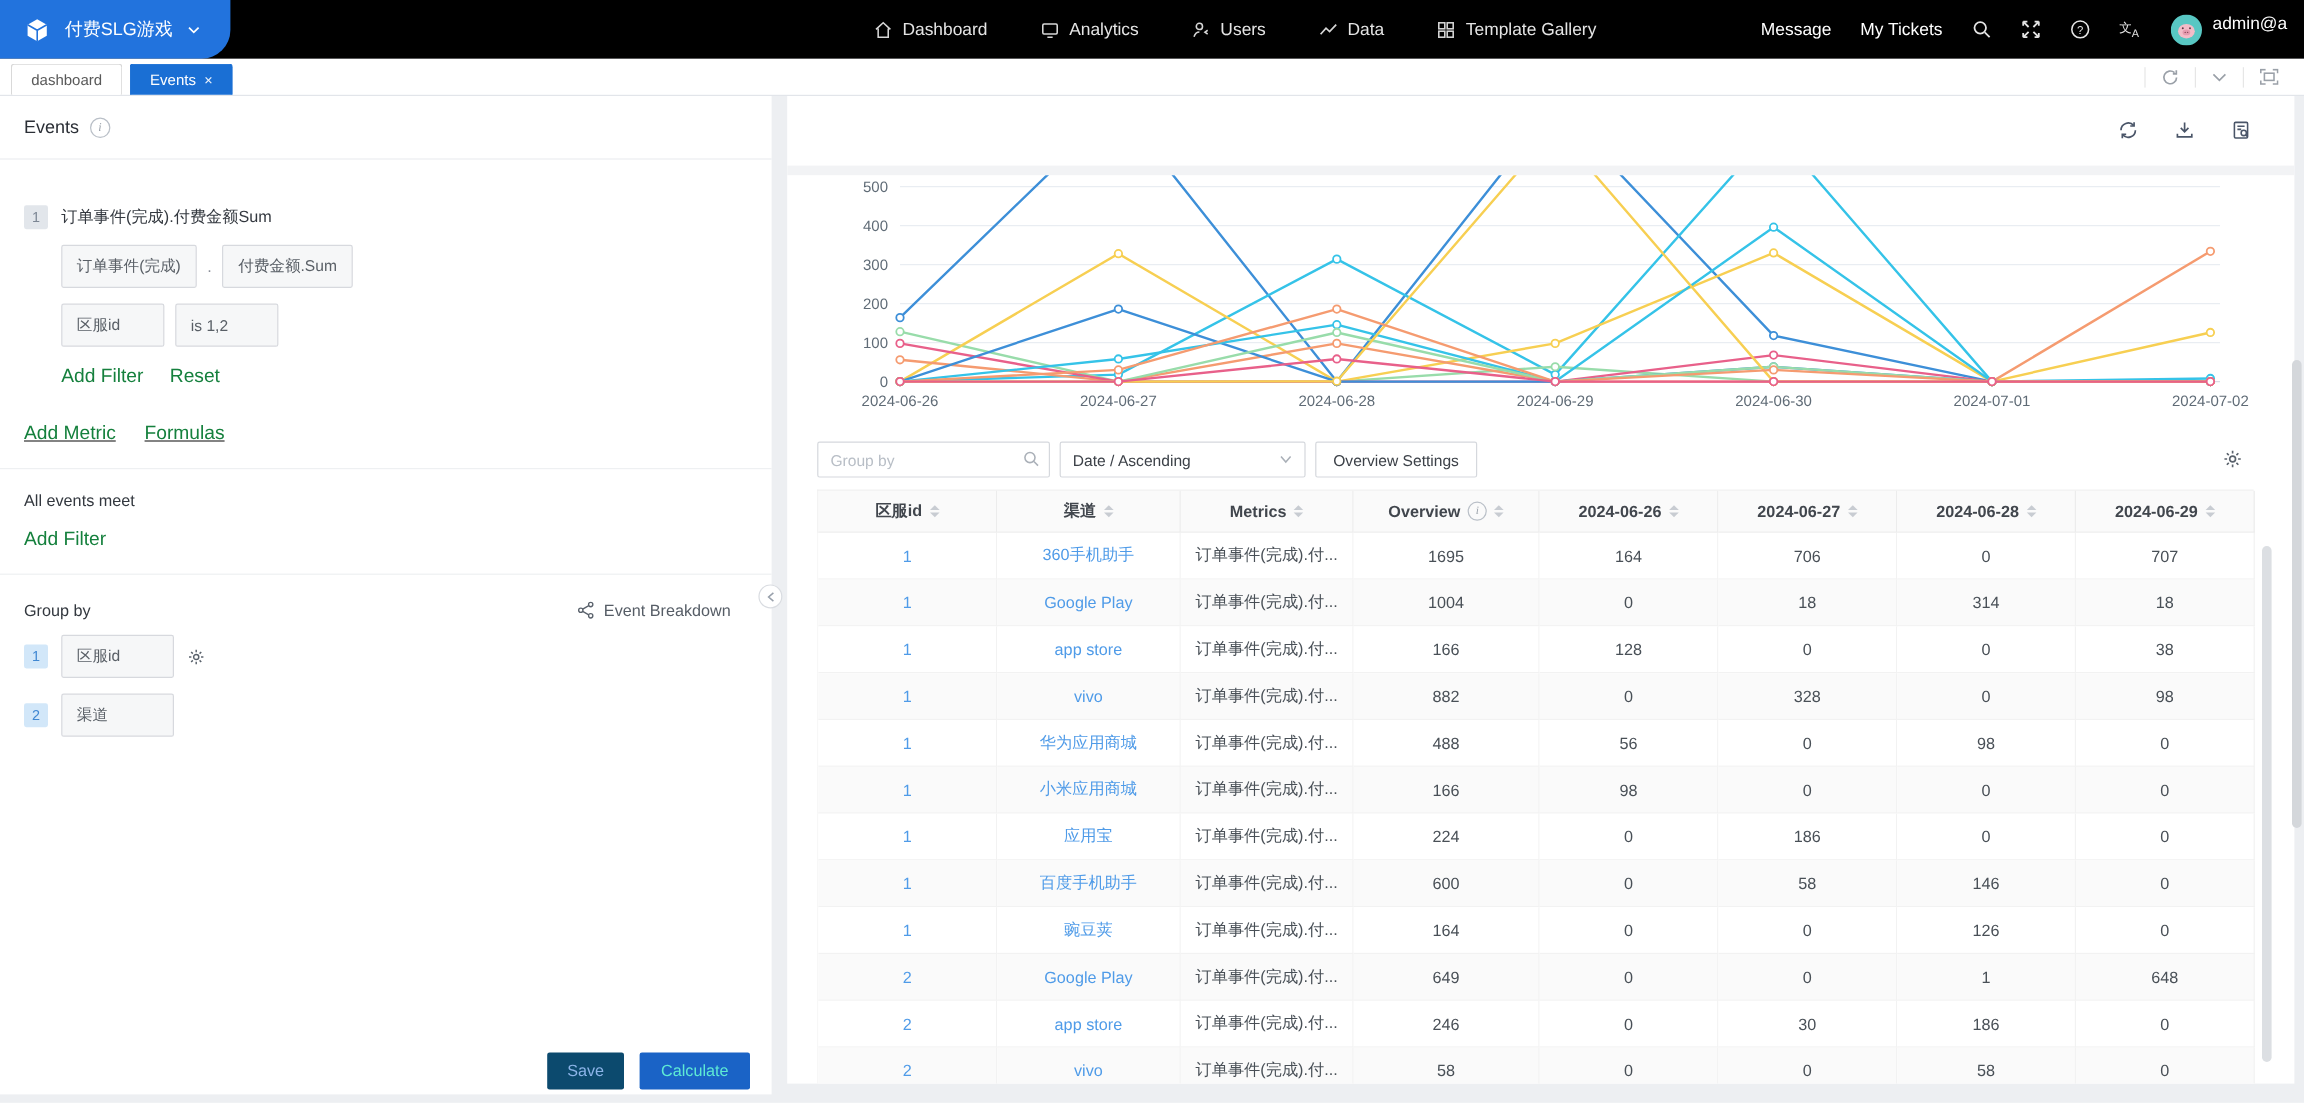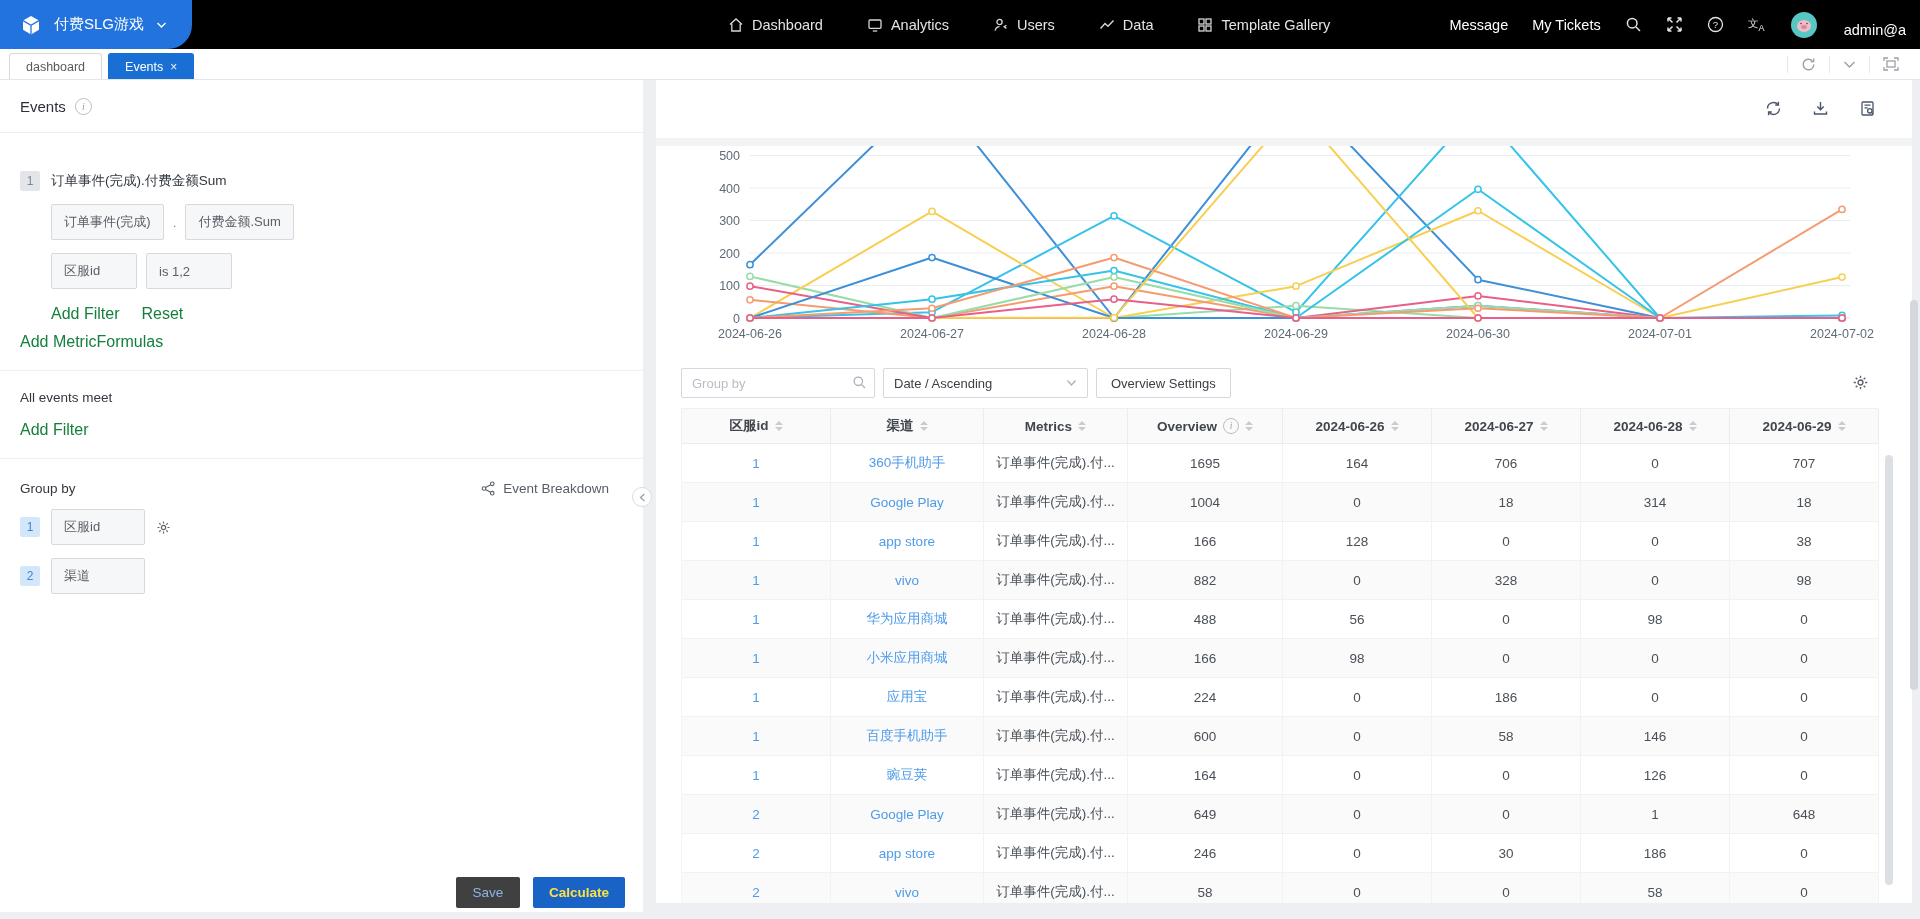--- a/index.html
+++ b/index.html
@@ -12,21 +12,21 @@
   .logo-pill{position:absolute;left:0;top:0;width:192px;height:49px;background:#2273dd;
     border-bottom-right-radius:24px;display:flex;align-items:center;gap:12px;padding-left:20px;
     box-sizing:border-box;color:#fff;cursor:pointer;}
   .workspace{font-size:15px;}
   .nav{position:absolute;left:728px;top:0;height:49px;display:flex;align-items:center;gap:44px;}
   .nav-item{display:flex;align-items:center;gap:8px;color:#e4e4e4;font-size:14.5px;cursor:pointer;white-space:nowrap;}
   .nav-item svg{stroke:#d6d6d6;}
   .topbar-right{position:absolute;right:14px;top:0;height:49px;display:flex;align-items:center;gap:24px;
     color:#fff;font-size:14.5px;}
   .tb-right-icon{display:flex;align-items:center;cursor:pointer;}
-  .avatar-wrap{display:flex;align-items:flex-end;gap:27px;}
+  .avatar-wrap{display:flex;align-items:flex-start;gap:9px;}
 
   
   .tabbar{position:absolute;left:0;top:49px;width:1920px;height:31px;background:#fff;
     border-bottom:1px solid #e2e5ea;box-sizing:border-box;display:flex;align-items:flex-end;padding-left:9px;}
   .tab{height:26px;display:flex;align-items:center;padding:0 16px;font-size:12.5px;
     border:1px solid #d9d9d9;border-bottom:none;border-radius:3px 3px 0 0;margin-right:6px;
     background:#fff;color:#595959;box-sizing:border-box;cursor:pointer;gap:7px;}
   .tab.active{background:#1a6fd4;border-color:#1a6fd4;color:#fff;}
   .tab-close{font-size:12px;line-height:1;opacity:.92;cursor:pointer;}
   .tabbar-icons{position:absolute;right:8px;top:49px;height:30px;display:flex;align-items:center;}
@@ -45,34 +45,34 @@
   .badge{min-width:20px;height:20px;background:#e2e6eb;color:#7c8694;font-size:12px;
     display:inline-flex;align-items:center;justify-content:center;border-radius:2px;}
   .badge.blue{background:#d2e7f9;color:#3f87d2;}
   .chips-row{display:flex;align-items:center;gap:9px;margin:13px 0 0 31px;}
   .chip{display:inline-flex;align-items:center;background:#f6f7f8;border:1px solid #d7d9de;
     border-radius:2px;padding:0 12px;height:36px;color:#595f66;font-size:13px;cursor:pointer;box-sizing:border-box;}
   .chip.w92{min-width:86px;}
   .dot-sep{color:#8a8f99;}
   .links-row{display:flex;gap:22px;margin:16px 0 0 31px;}
   .link{color:#15803d;cursor:pointer;font-size:16px;}
-  .links-row2{display:flex;margin:10px 0 0 0;}
+  .links-row2{display:flex;gap:24px;margin:30px 0 0 0;text-decoration:underline;}
   .lp-divider{height:1px;background:#eef0f2;margin:19px -20px 0 -20px;}
   .groupby-head{display:flex;align-items:center;justify-content:space-between;margin-top:22px;padding-right:14px;}
   .breakdown{display:flex;align-items:center;gap:7px;color:#565d66;font-size:13.5px;cursor:pointer;}
   .group-row{display:flex;align-items:center;gap:11px;margin:13px 0 0 0;}
   .group-chip{width:94px;justify-content:flex-start;}
   .gear-btn{display:flex;align-items:center;color:#5a626c;cursor:pointer;}
   .collapse-btn{position:absolute;right:-9px;top:407px;width:18px;height:18px;border-radius:50%;
     background:#fff;border:1px solid #d9dce1;display:flex;align-items:center;justify-content:center;z-index:6;cursor:pointer;}
   .footer-buttons{position:absolute;bottom:4px;right:18px;display:flex;gap:13px;}
   .btn{height:31px;border:none;border-radius:2px;font-size:13.5px;cursor:pointer;
        font-family:"Liberation Sans","DejaVu Sans",sans-serif;}
-  .btn-save{background:#404040;color:#8cb4e8;width:64px;}
-  .btn-calc{background:#1a63c6;color:#fde047;width:92px;font-weight:bold;}
+  .btn-save{background:#0c4a6e;color:#8cb4e8;width:64px;}
+  .btn-calc{background:#1a63c6;color:#5eead4;width:92px;}
 
   
   .main-right{position:absolute;left:656px;top:80px;width:1256px;height:823px;background:#fff;overflow:hidden;}
   .rp-icons{position:absolute;top:20px;right:36px;display:flex;gap:30px;z-index:4;}
   .rp-icon{display:flex;align-items:center;cursor:pointer;color:#4a5568;}
   .rp-icon svg{stroke:#4a5568;}
   .chart-strip{position:absolute;top:58px;left:0;width:1256px;height:8px;background:#f2f3f5;}
   #chart{position:absolute;top:66px;left:0;}
 
   .controls{position:absolute;top:288px;left:25px;display:flex;gap:8px;align-items:center;}

